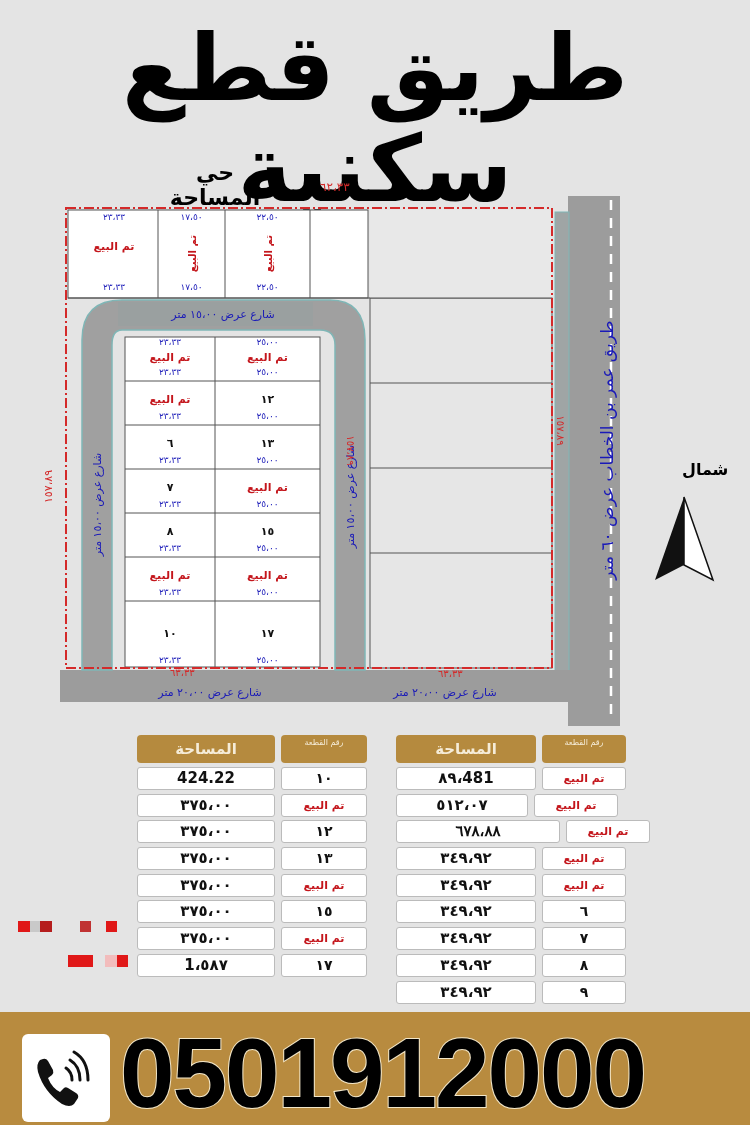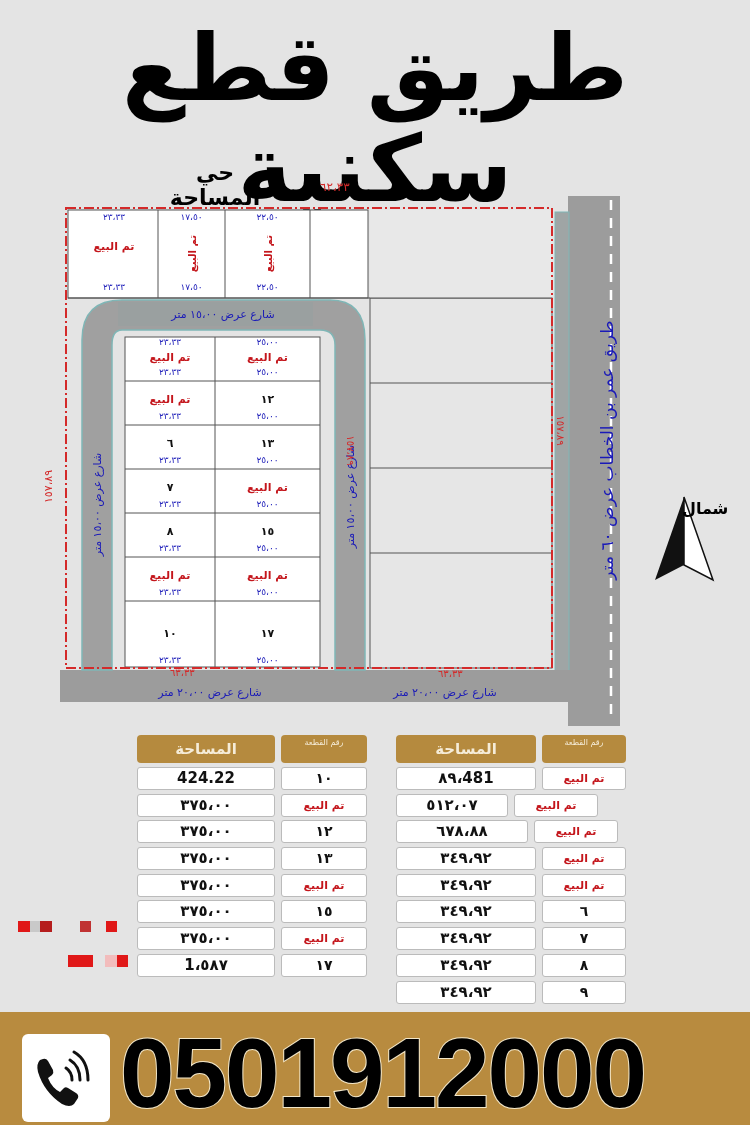--- a/index.html
+++ b/index.html
@@ -61,21 +61,21 @@
     <line x1="125" y1="601" x2="320" y2="601"></line>
   </g>
 
   <rect x="66" y="208" width="486" height="460" fill="none" stroke="#d42a2a" stroke-width="2" stroke-dasharray="10,3,2,3"></rect>
 
   <polygon points="684,497 655,580 684,565" fill="#111"></polygon>
   <polygon points="684,497 713,580 684,565" fill="#fff" stroke="#111" stroke-width="1.5"></polygon>
 </svg>
 
 <div style="position:absolute;left:320px;top:180px;font-size:12px;color:#d42a2a;">٦٢،٣٣</div>
-<div style="position:absolute;left:682px;top:499px;font-size:16px;font-weight:bold;color:#000;">شمال</div>
+<div style="position:absolute;left:682px;top:460px;font-size:16px;font-weight:bold;color:#000;">شمال</div>
 <div style="position:absolute;left:472px;top:440px;width:270px;text-align:center;transform:rotate(-90deg);font-size:17px;color:#1a1ab8;direction:rtl;">طريق عمر بن الخطاب عرض ٦٠ متر</div>
 <div style="position:absolute;left:128px;top:308px;width:190px;text-align:center;font-size:11px;color:#1a1ab8;direction:rtl;">شارع عرض ١٥،٠٠ متر</div>
 <div style="position:absolute;left:32px;top:498px;width:130px;text-align:center;transform:rotate(-90deg);font-size:11px;color:#1a1ab8;direction:rtl;">شارع عرض ١٥،٠٠ متر</div>
 <div style="position:absolute;left:285px;top:490px;width:130px;text-align:center;transform:rotate(-90deg);font-size:11px;color:#1a1ab8;direction:rtl;">شارع عرض ١٥،٠٠ متر</div>
 <div style="position:absolute;left:110px;top:686px;width:200px;text-align:center;font-size:11px;color:#1a1ab8;direction:rtl;">شارع عرض ٢٠،٠٠ متر</div>
 <div style="position:absolute;left:360px;top:686px;width:170px;text-align:center;font-size:11px;color:#1a1ab8;direction:rtl;">شارع عرض ٢٠،٠٠ متر</div>
 <div style="position:absolute;left:-2px;top:480px;width:100px;text-align:center;transform:rotate(-90deg);font-size:11px;color:#d42a2a;">١٥٧،٨٩</div>
 <div style="position:absolute;left:520px;top:425px;width:80px;text-align:center;transform:rotate(90deg);font-size:10px;color:#d42a2a;">١٥٧،٨٩</div>
 <div style="position:absolute;left:310px;top:445px;width:80px;text-align:center;transform:rotate(90deg);font-size:10px;color:#d42a2a;">١٥٧،٨٩</div>
 <div style="position:absolute;left:170px;top:667px;font-size:10px;color:#d42a2a;">٦٣،٣٣</div>
@@ -130,25 +130,25 @@
 <div class="tbl" style="left:396px;top:735px;">
   <div class="hdr">
     <div class="h-area" style="width:140px;">المساحة</div>
     <div class="h-no" style="width:84px;">رقم القطعة</div>
   </div>
   <div class="row">
       <div class="c-area" style="width:140px;">481،٨٩</div>
       <div class="c-no sold" style="width:84px;">تم البيع</div>
     </div>
   <div class="row">
-      <div class="c-area" style="width:112px;">٥١٢،٠٧</div>
-      <div class="c-no sold" style="width:84px;">تم البيع</div>
-    </div>
-  <div class="row">
-      <div class="c-area" style="width:132px;">٦٧٨،٨٨</div>
+      <div class="c-area" style="width:132px;">٥١٢،٠٧</div>
+      <div class="c-no sold" style="width:84px;">تم البيع</div>
+    </div>
+  <div class="row">
+      <div class="c-area" style="width:164px;font-family:Liberation Serif, serif;">٦٧٨،٨٨</div>
       <div class="c-no sold" style="width:84px;">تم البيع</div>
     </div>
   <div class="row">
       <div class="c-area" style="width:140px;">٣٤٩،٩٢</div>
       <div class="c-no sold" style="width:84px;">تم البيع</div>
     </div>
   <div class="row">
       <div class="c-area" style="width:140px;">٣٤٩،٩٢</div>
       <div class="c-no sold" style="width:84px;">تم البيع</div>
     </div>

